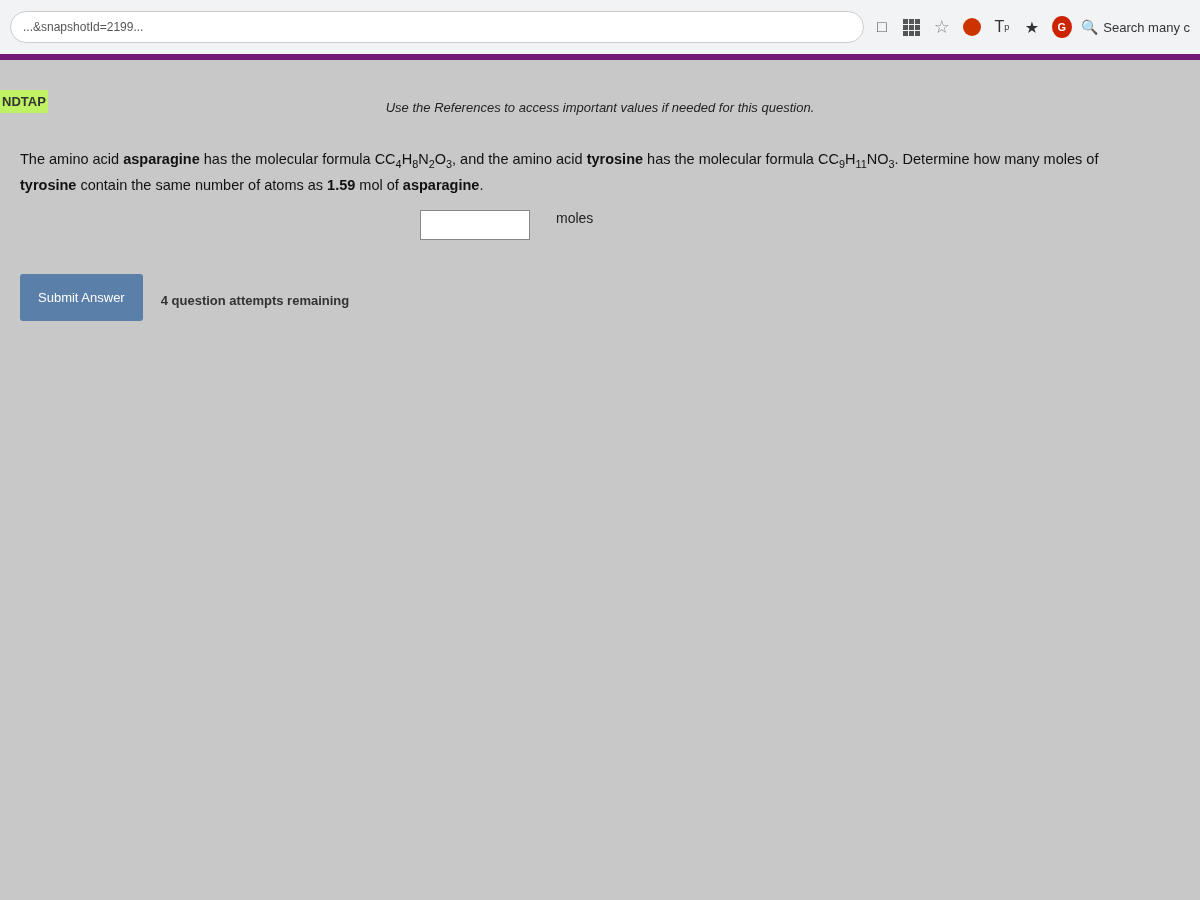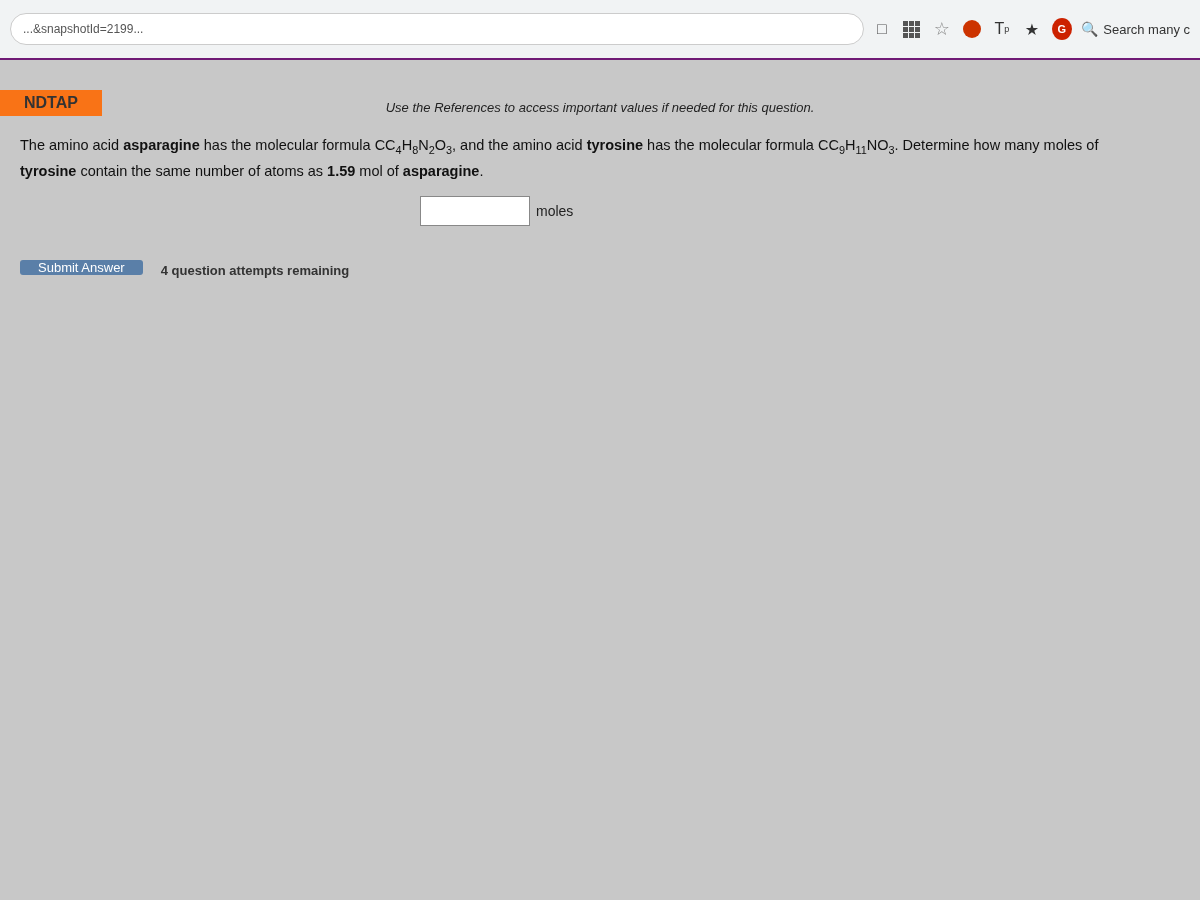--- a/index.html
+++ b/index.html
@@ -17,21 +17,21 @@
     }
 
     
     .browser-bar {
       width: 100%;
       height: 60px;
       background: #f1f3f4;
       display: flex;
       align-items: center;
       padding: 16px 10px;
-      border-bottom: 2px solid #701a75;
+      border-bottom: 6px solid #701a75;
       gap: 8px;
     }
 
     .browser-bar-left {
       display: flex;
       align-items: center;
       gap: 6px;
       flex: 1;
     }
 
@@ -90,43 +90,43 @@
       display: flex;
       flex-direction: column;
       position: relative;
     }
 
     
     .side-nav-label {
       position: absolute;
       left: 0;
       top: 30px;
-      background: #f97316;
-      font-size: 16px;
+      background: #bef264;
+      font-size: 13px;
       color: #333;
       font-weight: bold;
-      padding: 4px 24px;
+      padding: 4px 2px;
       writing-mode: horizontal-tb;
     }
 
     
     .main-content {
       width: 100%;
       padding: 40px 20px 20px 20px;
       display: flex;
       flex-direction: column;
       align-items: flex-start;
     }
 
     .reference-notice {
       width: 100%;
       text-align: center;
       font-size: 13px;
       color: #222;
-      margin-bottom: 18px;
+      margin-bottom: 32px;
       font-style: italic;
     }
 
     .question-text {
       font-size: 14.5px;
       color: #111;
       line-height: 1.7;
       margin-bottom: 12px;
       max-width: 1100px;
     }
@@ -135,22 +135,21 @@
       font-weight: bold;
     }
 
     sub {
       font-size: 0.75em;
       vertical-align: sub;
     }
 
     .answer-row {
       display: flex;
-      align-items: center;
-      gap: 6px;
+      gap: 26px;
       margin-left: 400px;
       margin-bottom: 30px;
     }
 
     .answer-input {
       width: 110px;
       height: 30px;
       border: 1px solid #888;
       background: #fff;
       outline: none;
@@ -160,21 +159,21 @@
 
     .moles-label {
       font-size: 14px;
       color: #222;
     }
 
     .submit-btn {
       background: #5a7fa8;
       color: #fff;
       border: none;
-      padding: 0 18px;
+      padding: 16px 18px;
       font-size: 13px;
       cursor: pointer;
       border-radius: 3px;
       margin-bottom: 6px;
     }
 
     .attempts-text {
       font-size: 13px;
       color: #333;
       margin-left: 4px;

